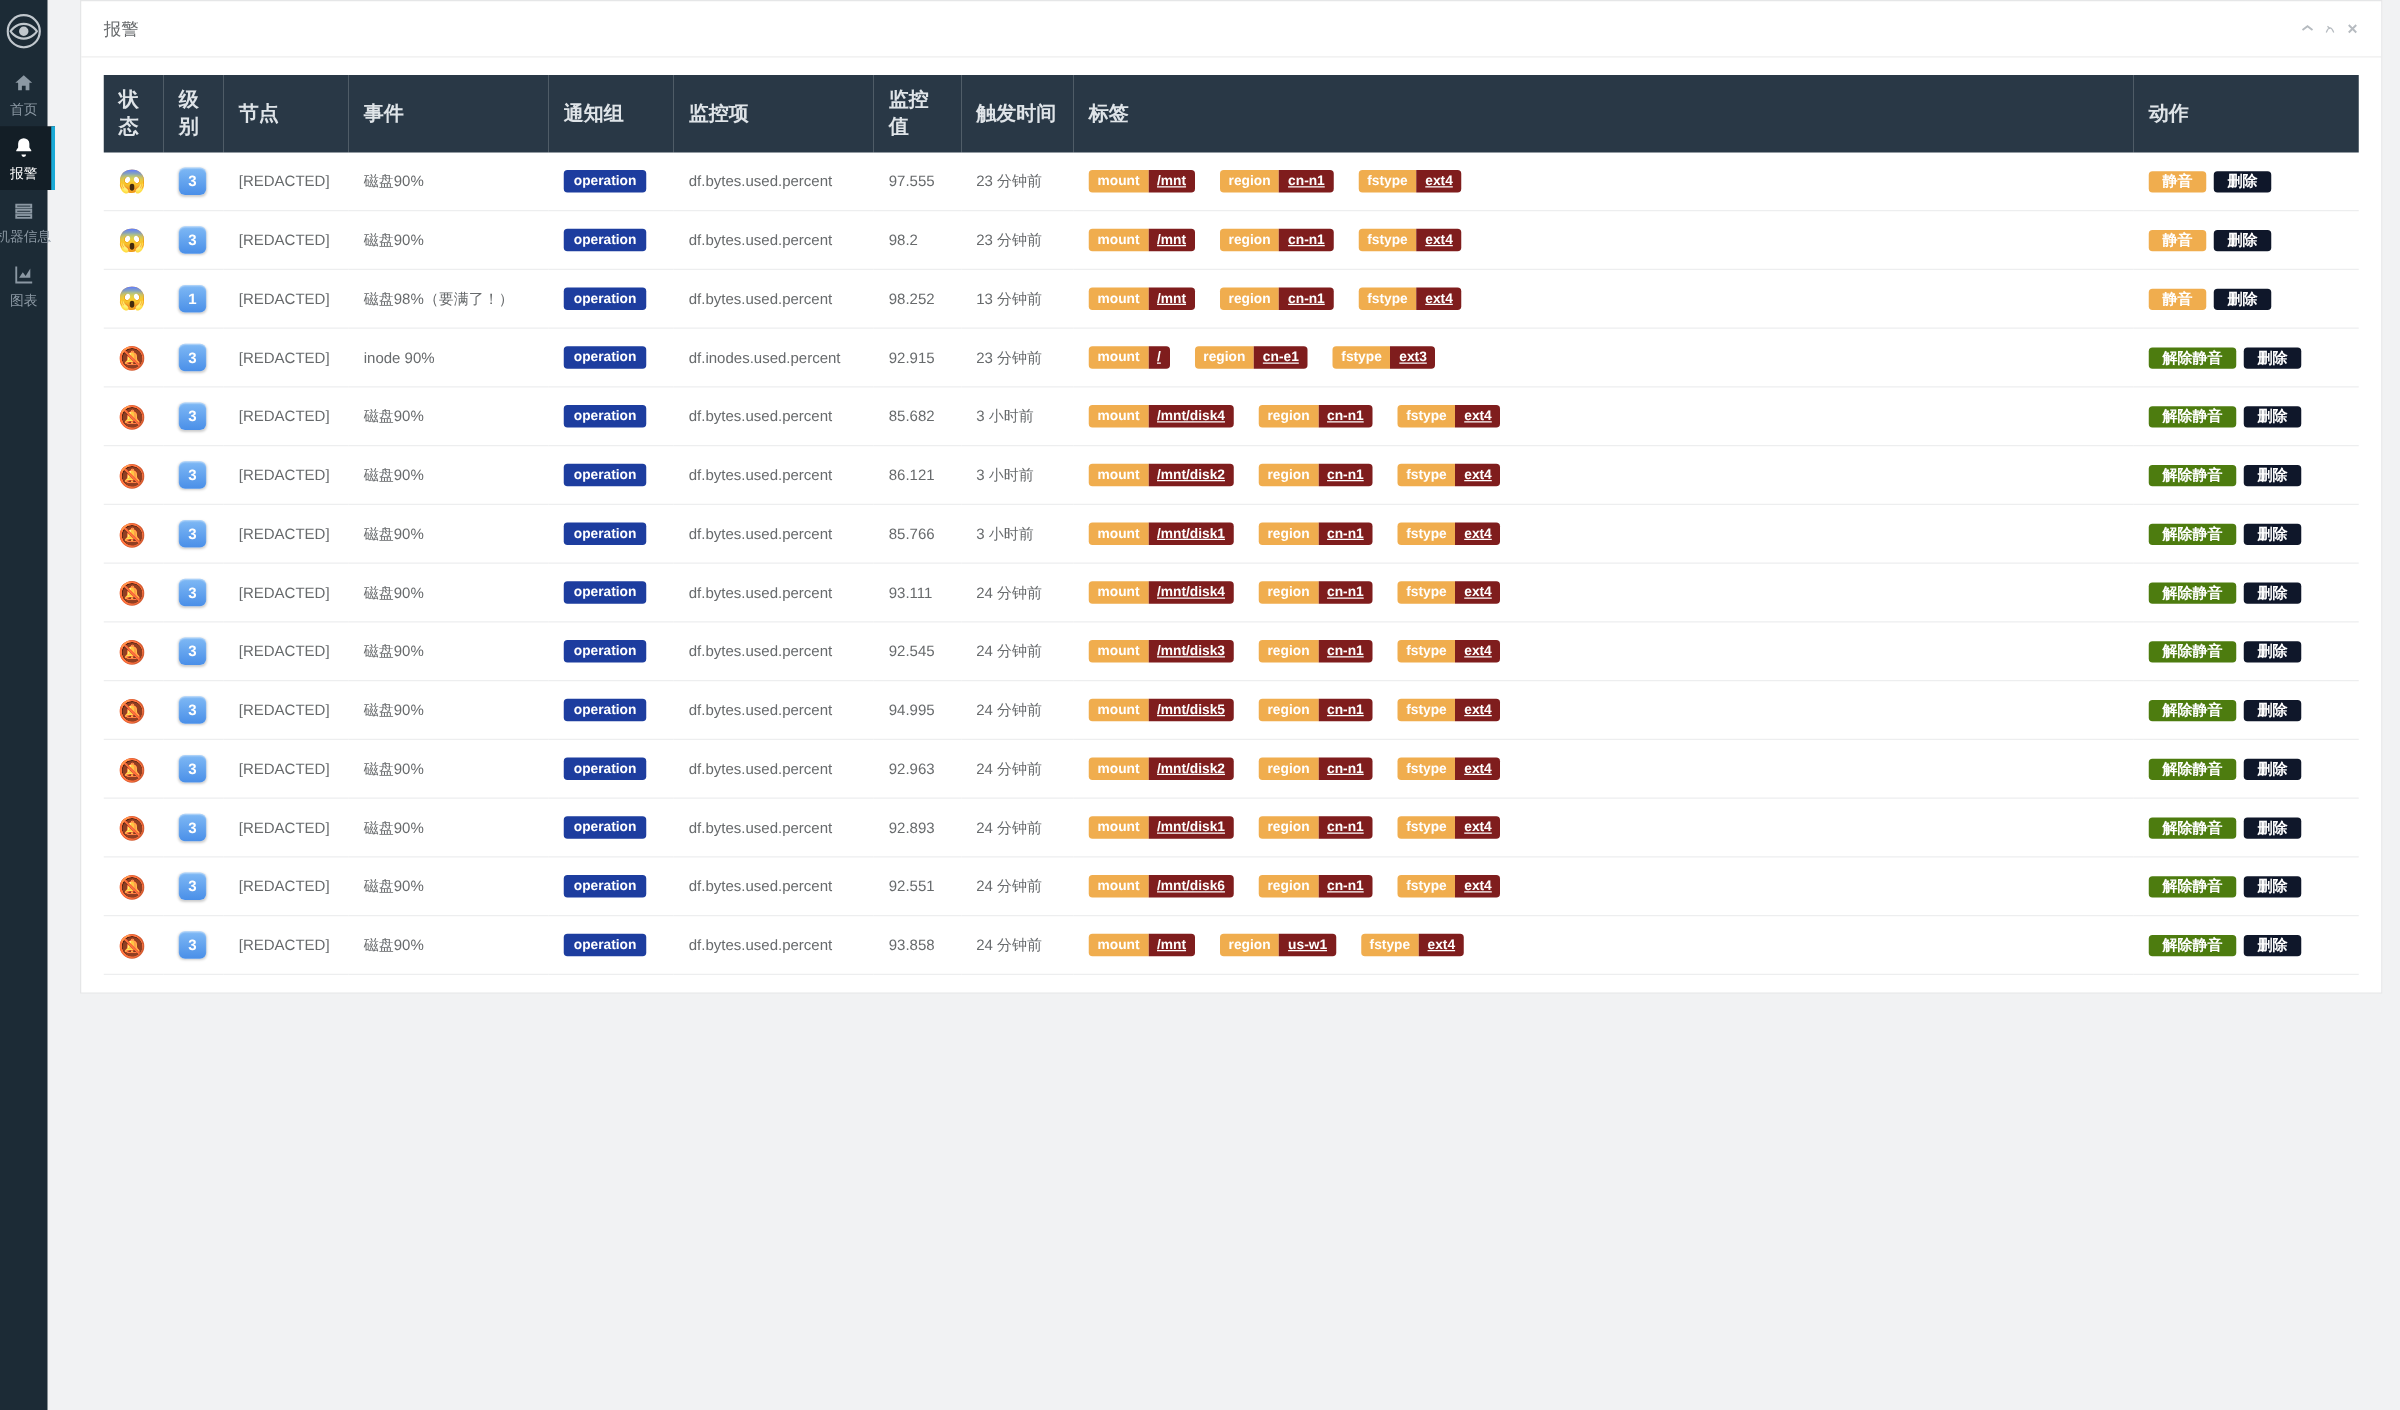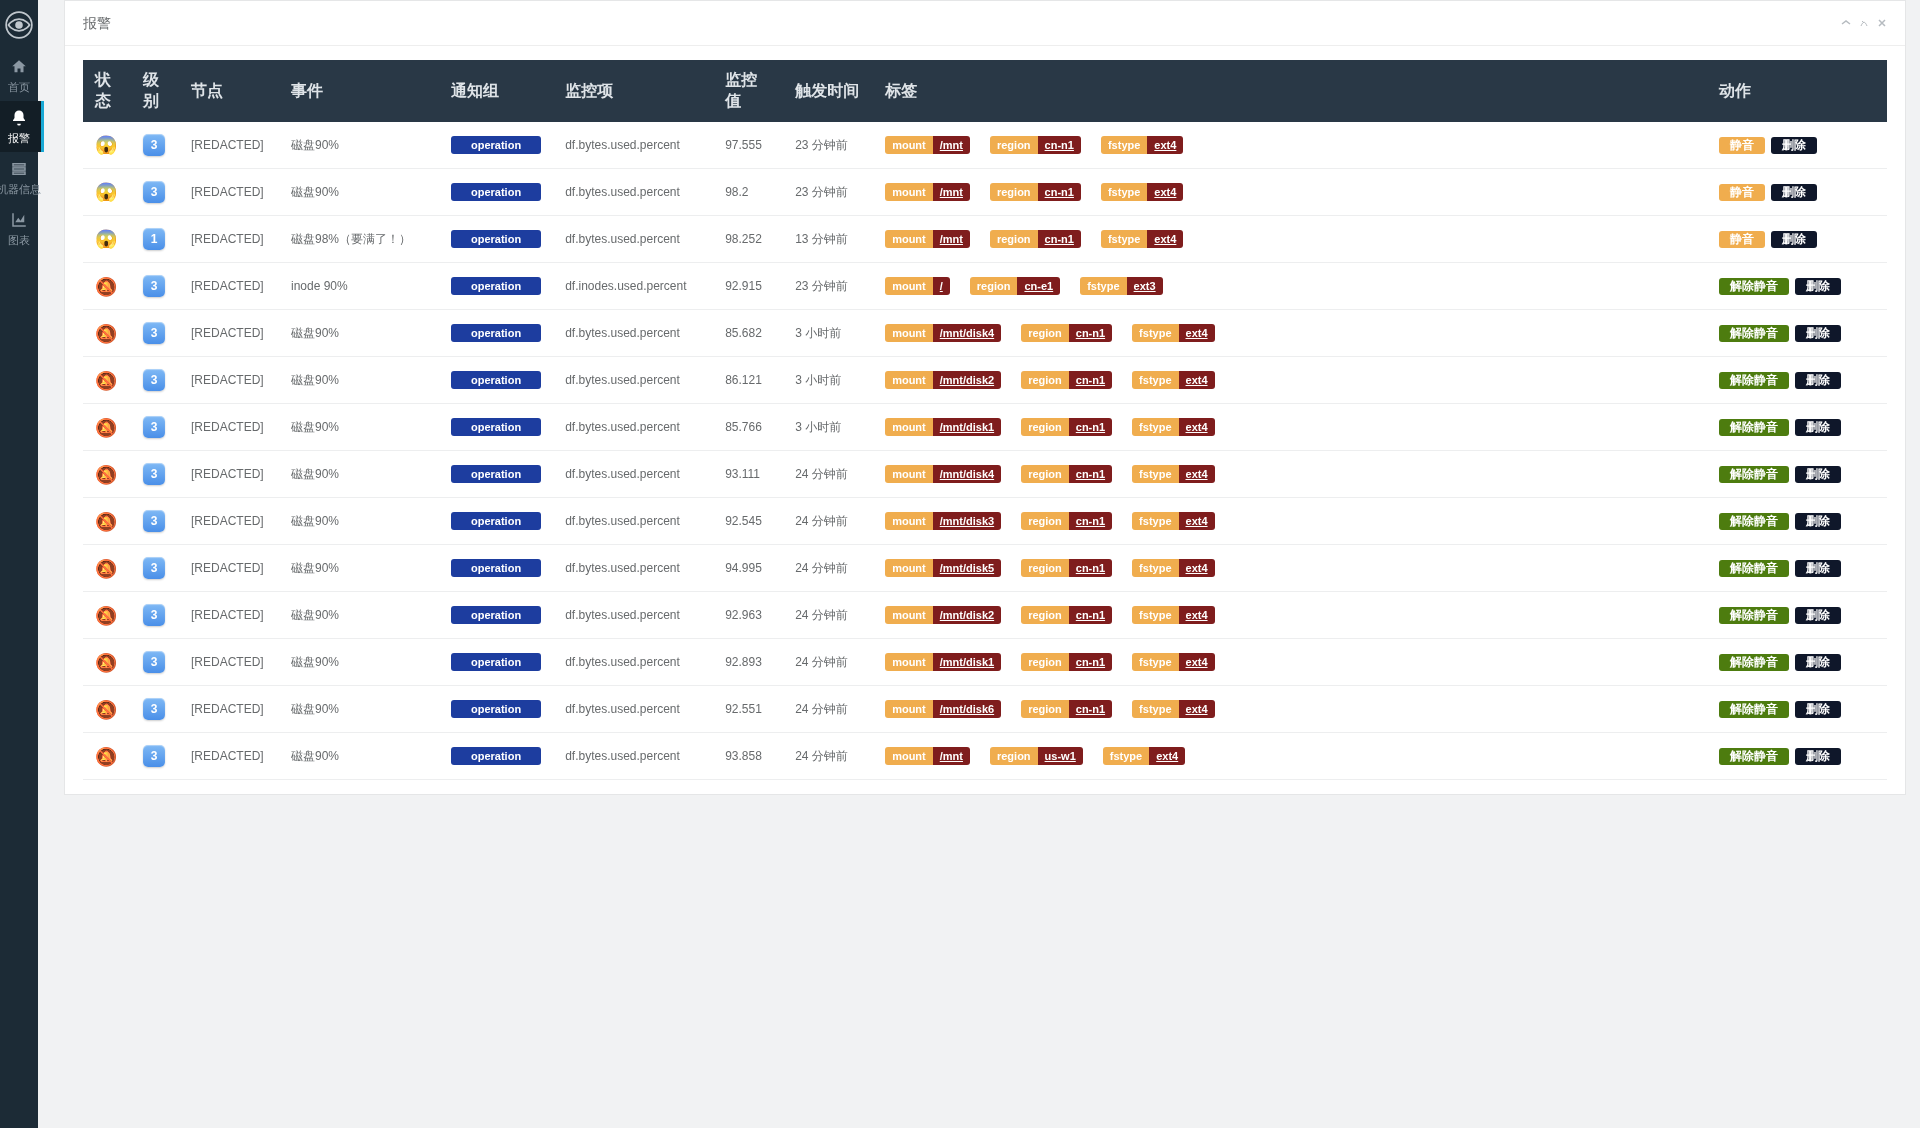--- a/index.html
+++ b/index.html
@@ -135,21 +135,21 @@
   font-size: 12px;
   box-shadow: inset 0 1px 1px rgba(255,255,255,.4), 0 1px 2px rgba(0,0,0,.2);
 }
 
 .group-badge {
   display: inline-block;
   background: #1d3d9f;
   color: #fff;
   font-size: 11px;
   font-weight: 700;
-  padding: 3px 20px;
+  padding: 3px 8px;
   border-radius: 3px;
 }
 .tag-pair { display: inline-flex; margin-right: 20px; }
 .tag-key, .tag-val {
   display: inline-block;
   font-size: 11px;
   font-weight: 700;
   color: #fff;
   padding: 3px 7px;
 }

